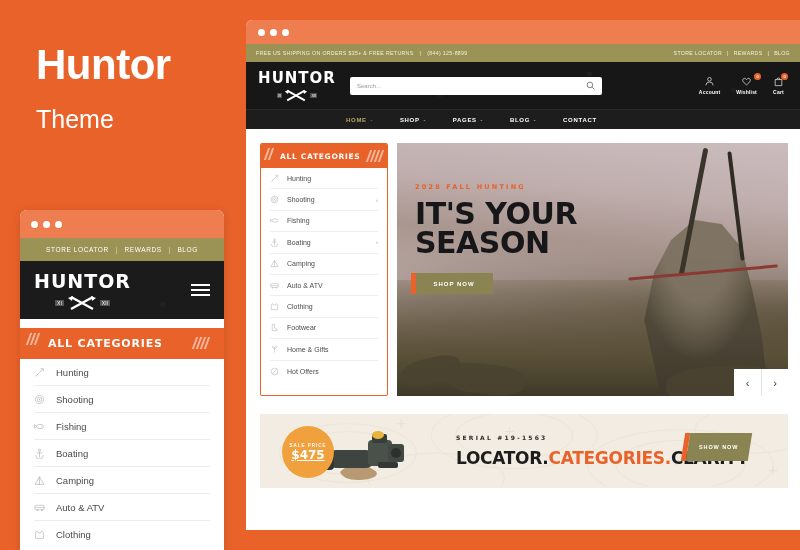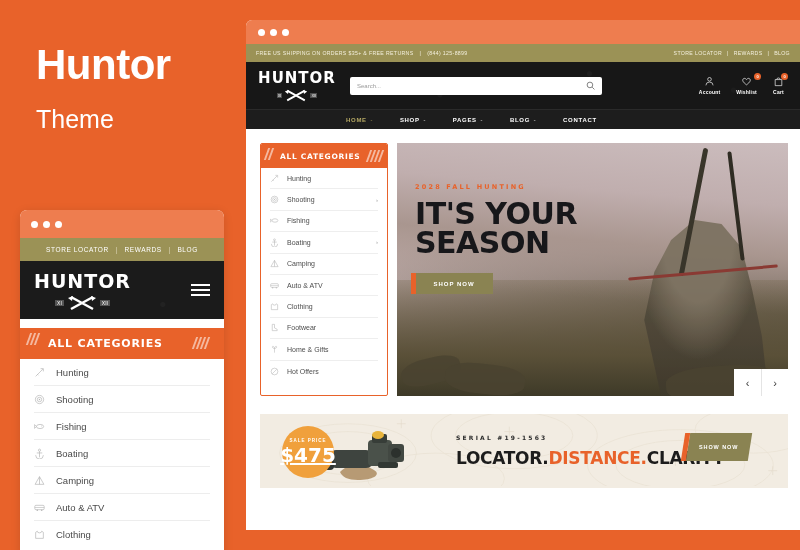--- a/index.html
+++ b/index.html
@@ -224,21 +224,21 @@
     position: relative; overflow: hidden; display: flex; align-items: center;
   }
   #promo .topo { position: absolute; inset: 0; opacity: .5; }
   #sale-badge {
     position: absolute; left: 22px; top: 12px; width: 52px; height: 52px;
     border-radius: 50%; background: #F0A03C; color: #fff;
     display: flex; flex-direction: column; align-items: center; justify-content: center;
     z-index: 3;
   }
   #sale-badge .sp { font-size: 4.5px; letter-spacing: 1px; font-weight: bold; }
-  #sale-badge .amt { font-size: 20px; font-weight: bold; font-family: "DejaVu Sans", sans-serif; text-decoration: underline; }
+  #sale-badge .amt { font-size: 12px; font-weight: bold; font-family: "DejaVu Sans", sans-serif; text-decoration: underline; }
   #scope {
     position: absolute; left: 62px; top: 6px; width: 110px; height: 64px; z-index: 2;
   }
   #promo-copy { position: absolute; left: 196px; top: 20px; z-index: 3; }
   #promo-serial {
     font-size: 6px; letter-spacing: 2.2px; font-weight: bold; color: #2b2b2b;
     font-family: "DejaVu Sans", sans-serif;
   }
   #promo-head {
     margin-top: 7px; font-size: 17px; font-weight: bold; letter-spacing: -0.3px;
@@ -614,20 +614,20 @@
       <rect x="46" y="20" width="24" height="26" rx="4" fill="#4a514a"></rect>
       <rect x="50" y="14" width="15" height="9" rx="2" fill="#373d38"></rect>
       <ellipse cx="56" cy="15" rx="6" ry="4" fill="#e8b43c"></ellipse>
       <rect x="66" y="24" width="16" height="18" rx="3" fill="#424842"></rect>
       <circle cx="74" cy="33" r="5" fill="#2c312d"></circle>
       <rect x="56" y="42" width="20" height="6" rx="2" fill="#323833"></rect>
     </svg>
 
     <div id="promo-copy">
       <div id="promo-serial">SERIAL #19-1563</div>
-      <div id="promo-head"><span>LOCATOR.</span><span class="hl">DISTANCE.</span><span>CLARITY</span></div>
+      <div id="promo-head"><span>LOCATOR.</span><span class="hl">CATEGORIES.</span><span>CLARITY</span></div>
     </div>
 
     <div id="promo-btn">
       <span>SHOW NOW</span>
     </div>
   </div>
 </div>
 
 </body></html>

